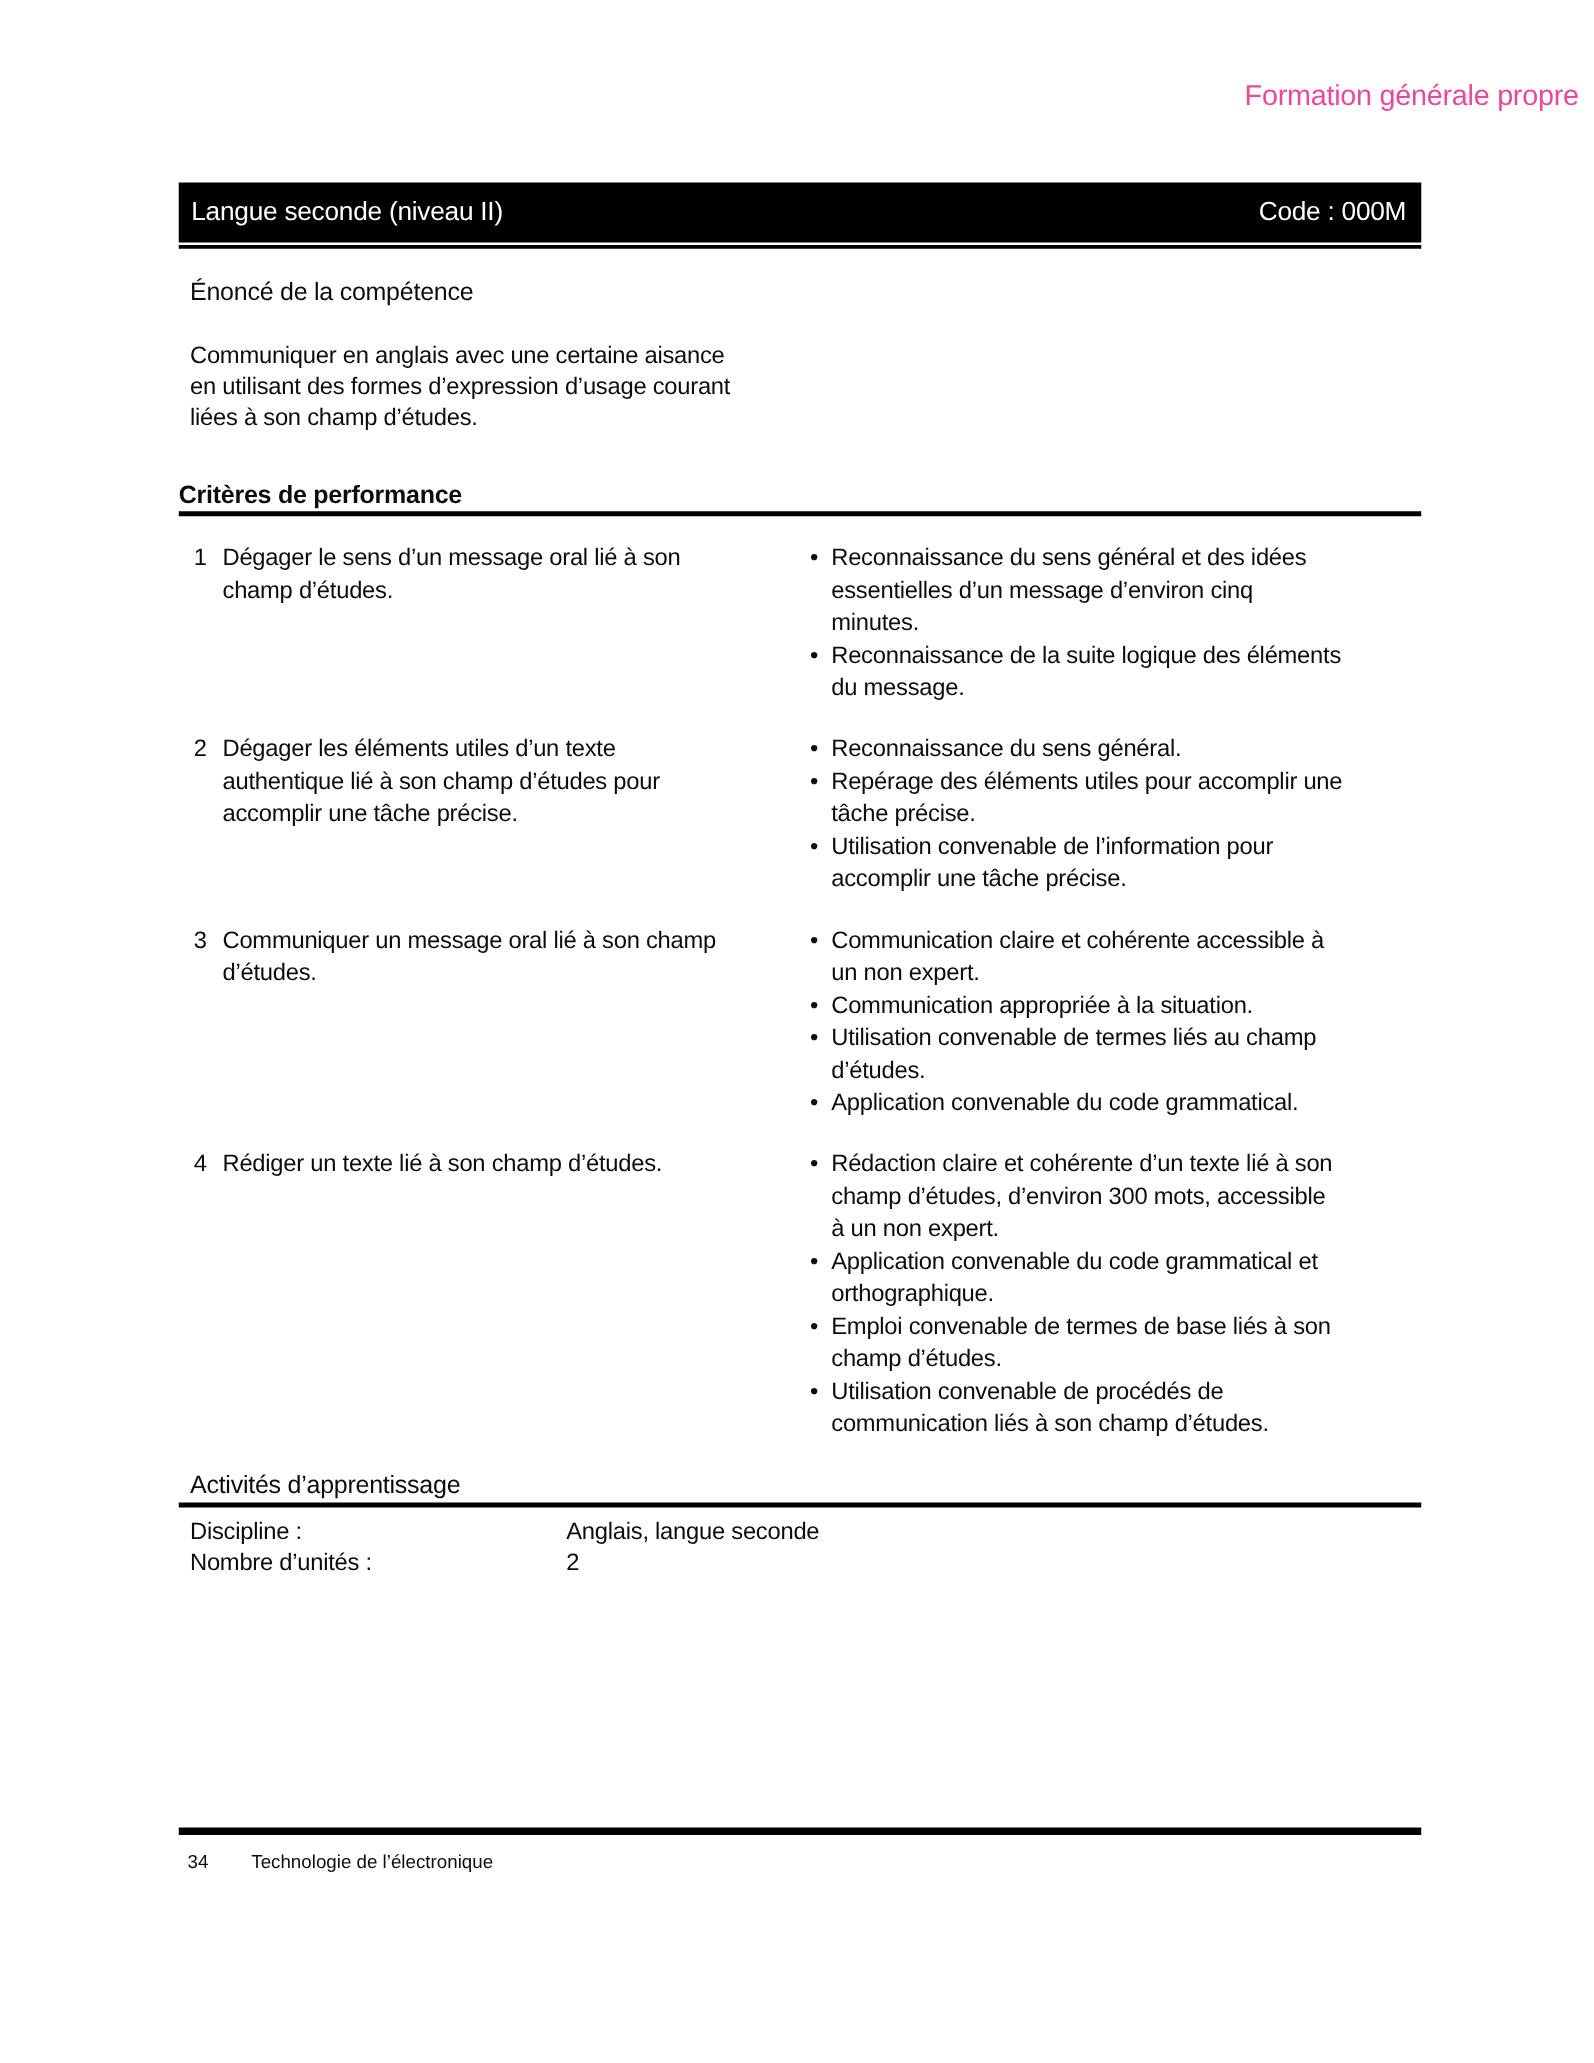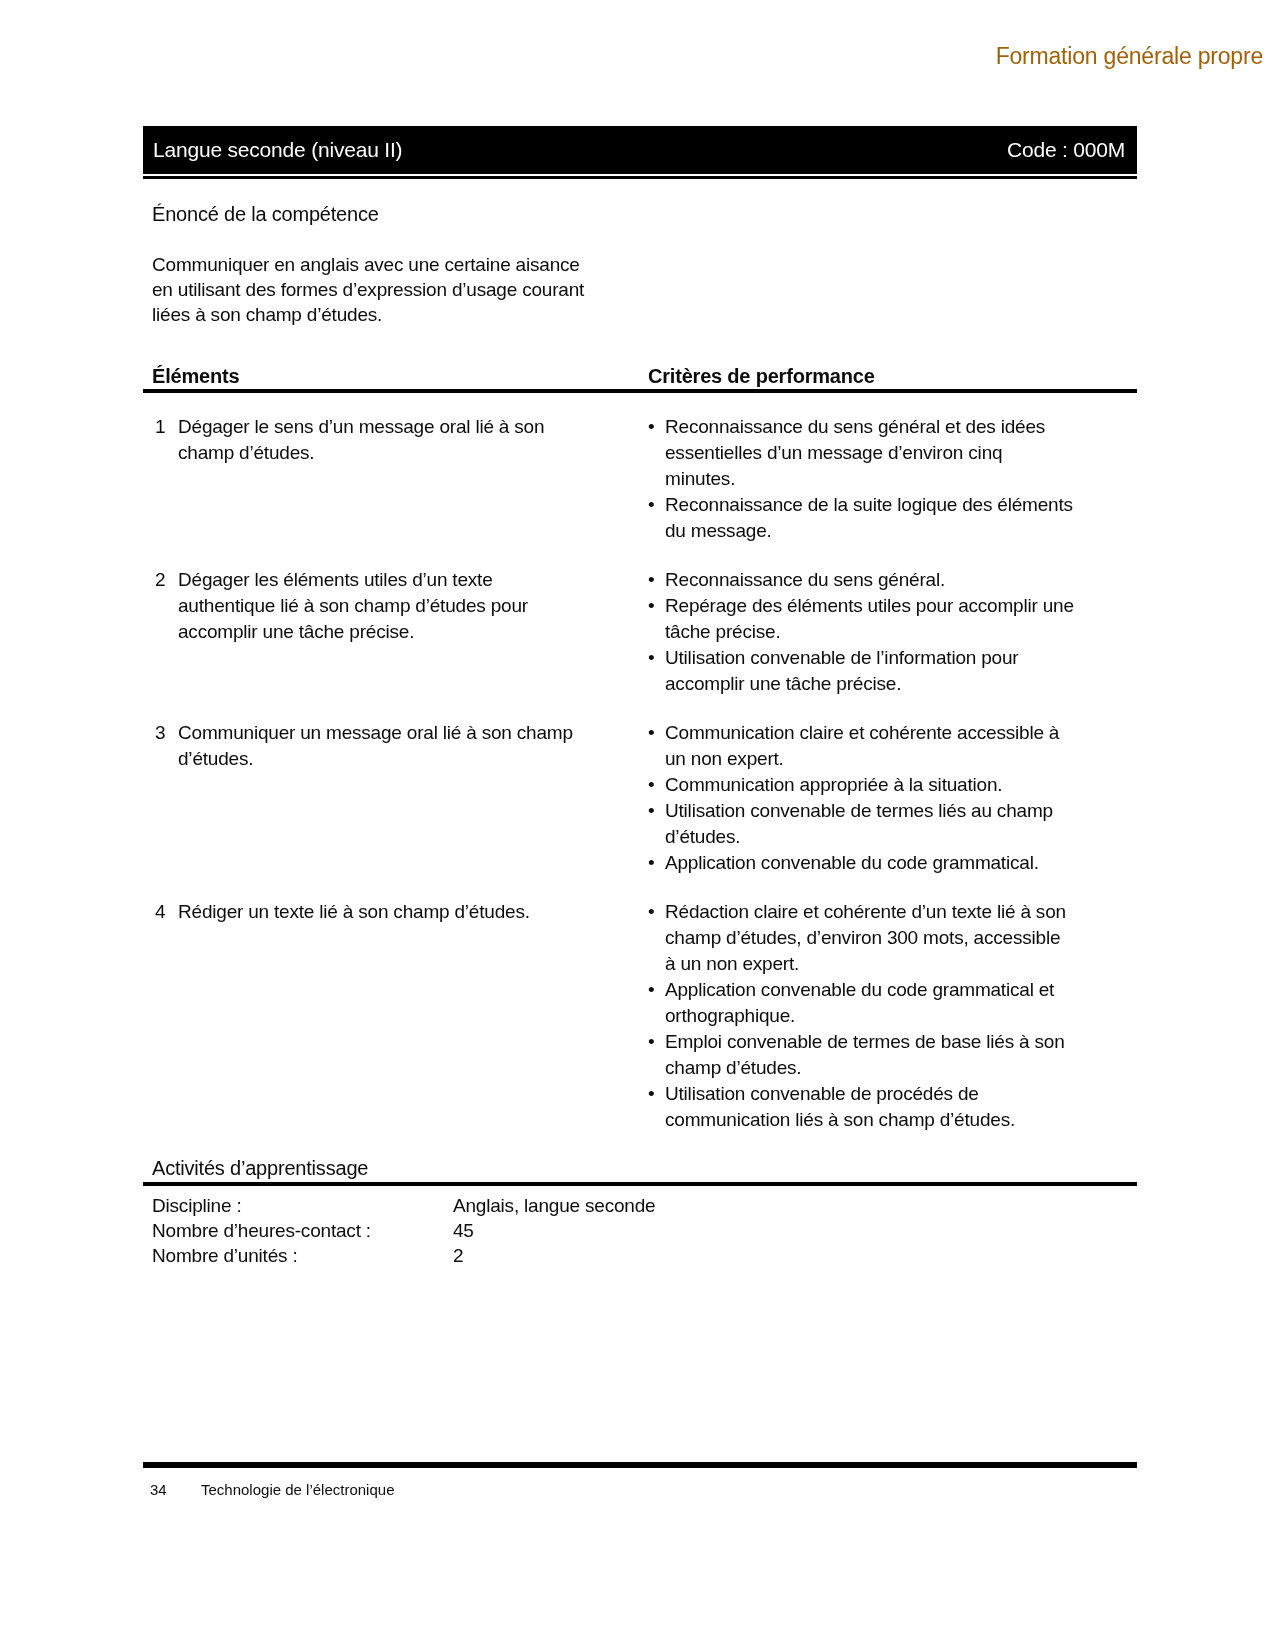--- a/index.html
+++ b/index.html
@@ -8,26 +8,26 @@
     background: #ffffff;
     font-family: "Liberation Sans", sans-serif;
     color: #0c0c0c;
     position: relative;
     overflow: hidden;
     letter-spacing: -0.2px;
   }
   .content { margin-left: 143px; width: 994px; }
 
   .header-note {
-    margin-top: 44px;
+    margin-top: 64px;
     text-align: right;
     padding-right: 12px;
     font-size: 23px;
     line-height: 24px;
-    color: #a16207;
+    color: #ec4899;
   }
 
   .title-bar {
     margin-top: 58px;
     height: 48px;
     background: #000000;
     color: #ffffff;
     display: flex;
     justify-content: space-between;
     align-items: center;
@@ -94,21 +94,20 @@
   </div>
 
   <div class="rule"></div>
 
   <div class="section-heading enonce-heading">Énoncé de la compétence</div>
   <div class="competence-text">Communiquer en anglais avec une certaine aisance
 en utilisant des formes d’expression d’usage courant
 liées à son champ d’études.</div>
 
   <div class="two-col elements-headers">
-    <div class="left">Éléments</div>
     <div class="right">Critères de performance</div>
   </div>
   <div class="rule thick"></div>
 
   <div>
 
       <div class="two-col item-row">
         <div class="element-cell">
           <span class="element-number">1</span>
           <span class="element-text">Dégager le sens d’un message oral lié à son
@@ -234,24 +233,20 @@
   <div class="section-heading activities-heading">Activités d’apprentissage</div>
   <div class="rule thick"></div>
 
   <div class="activities-rows">
 
       <div class="activity-row">
         <div class="activity-label">Discipline :</div>
         <div class="activity-value">Anglais, langue seconde</div>
       </div>
 
-      <div class="activity-row">
-        <div class="activity-label">Nombre d’heures-contact :</div>
-        <div class="activity-value">45</div>
-      </div>
 
       <div class="activity-row">
         <div class="activity-label">Nombre d’unités :</div>
         <div class="activity-value">2</div>
       </div>
 
   </div>
 
 </div>
 

